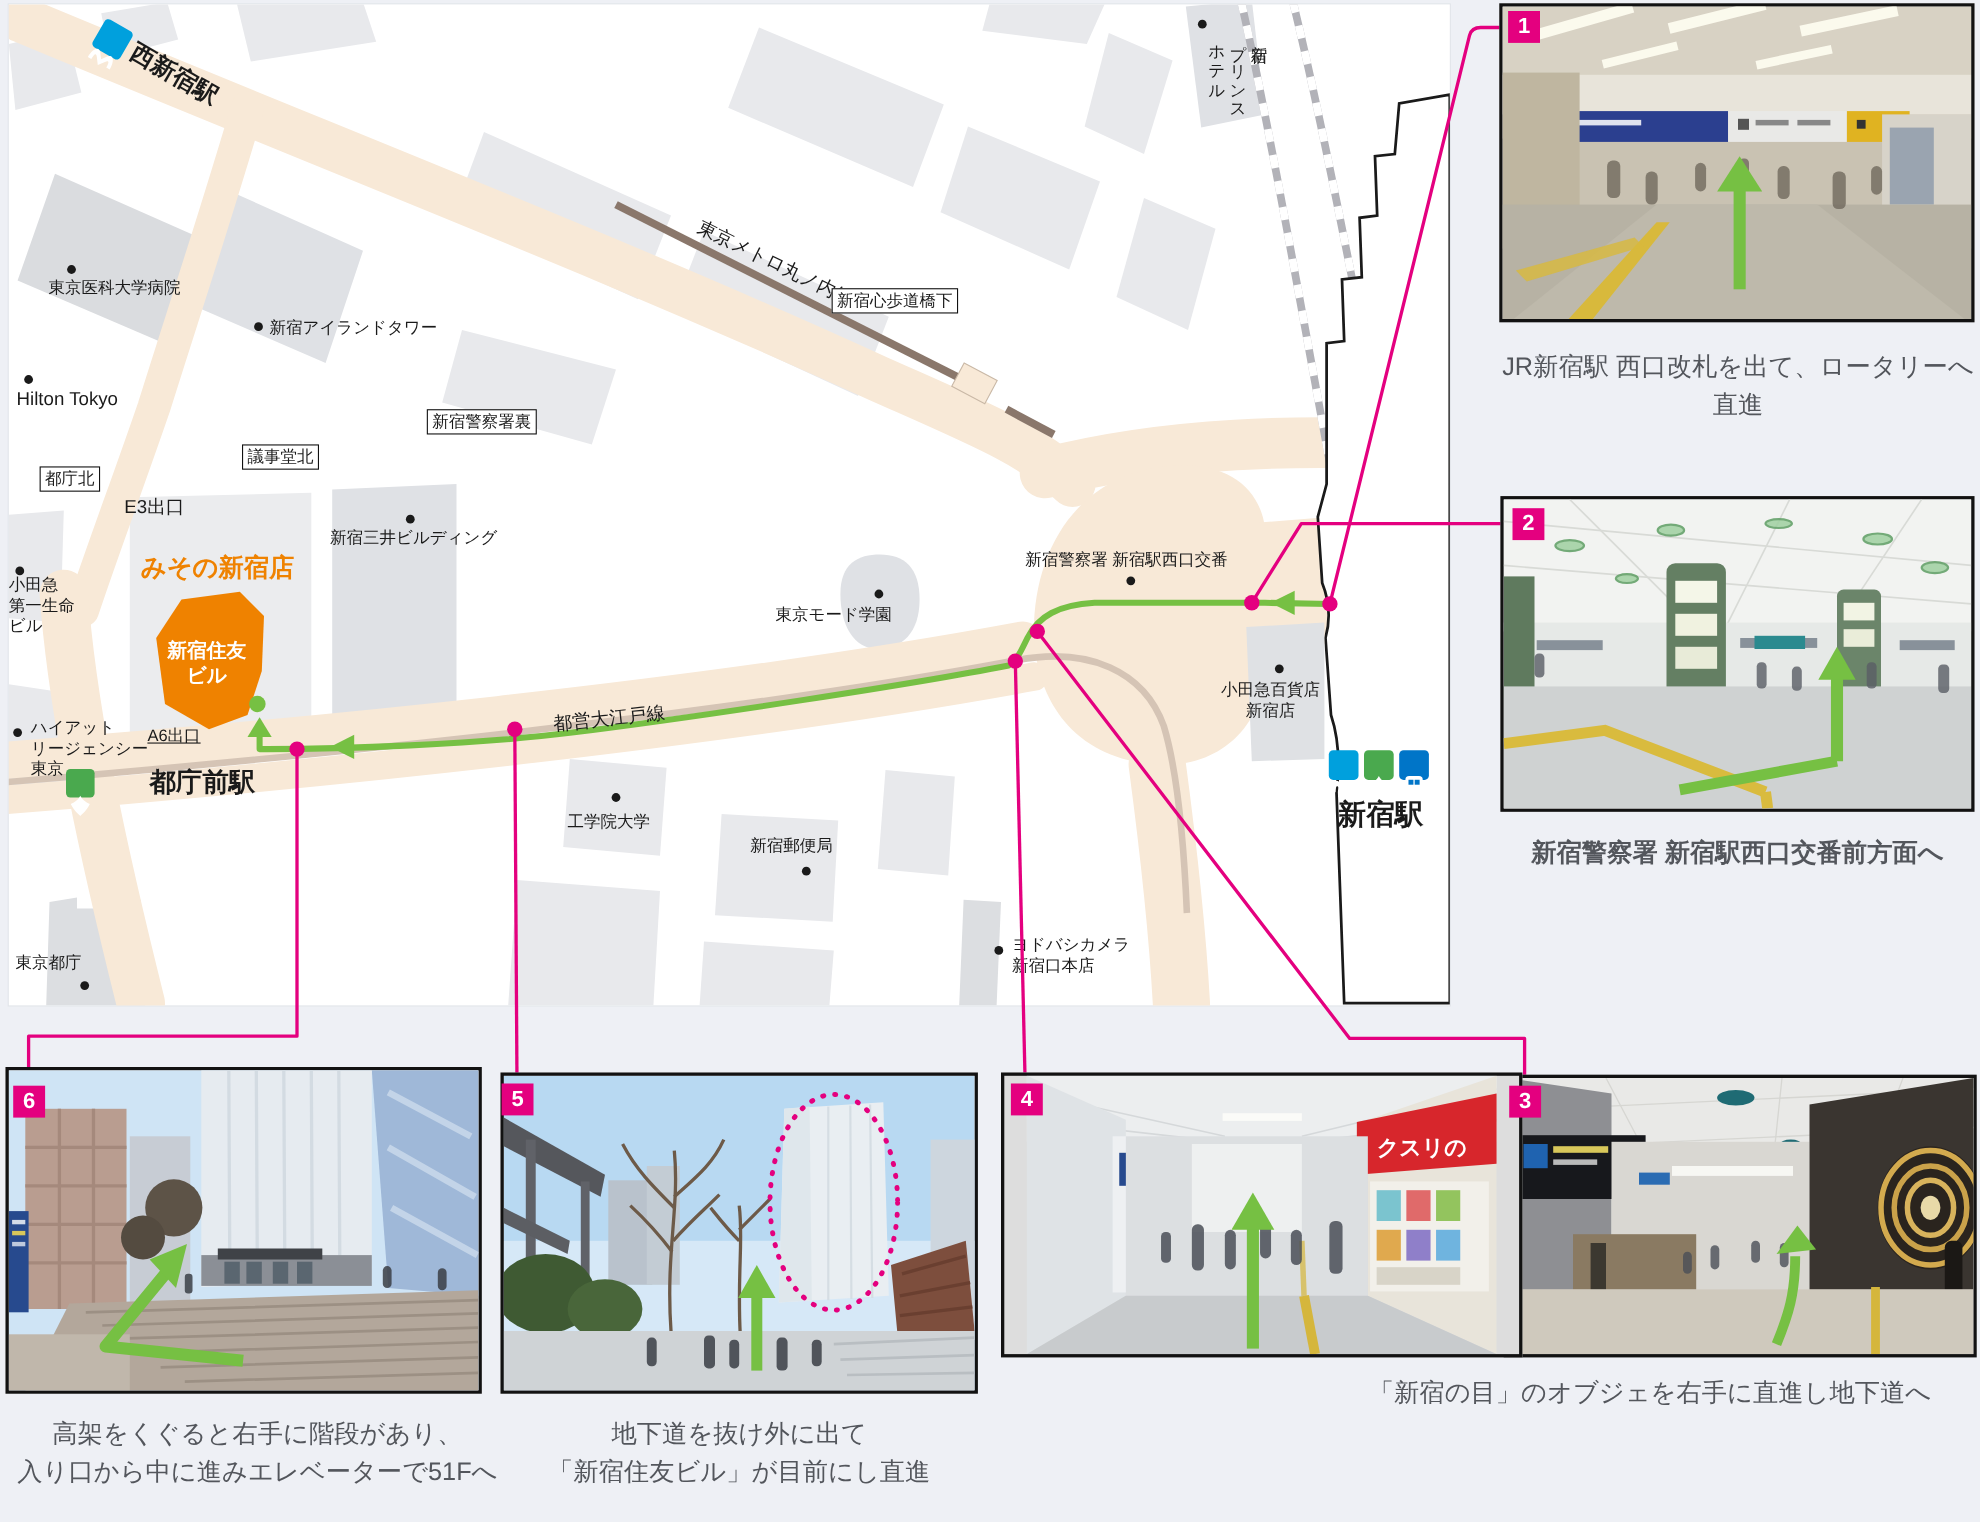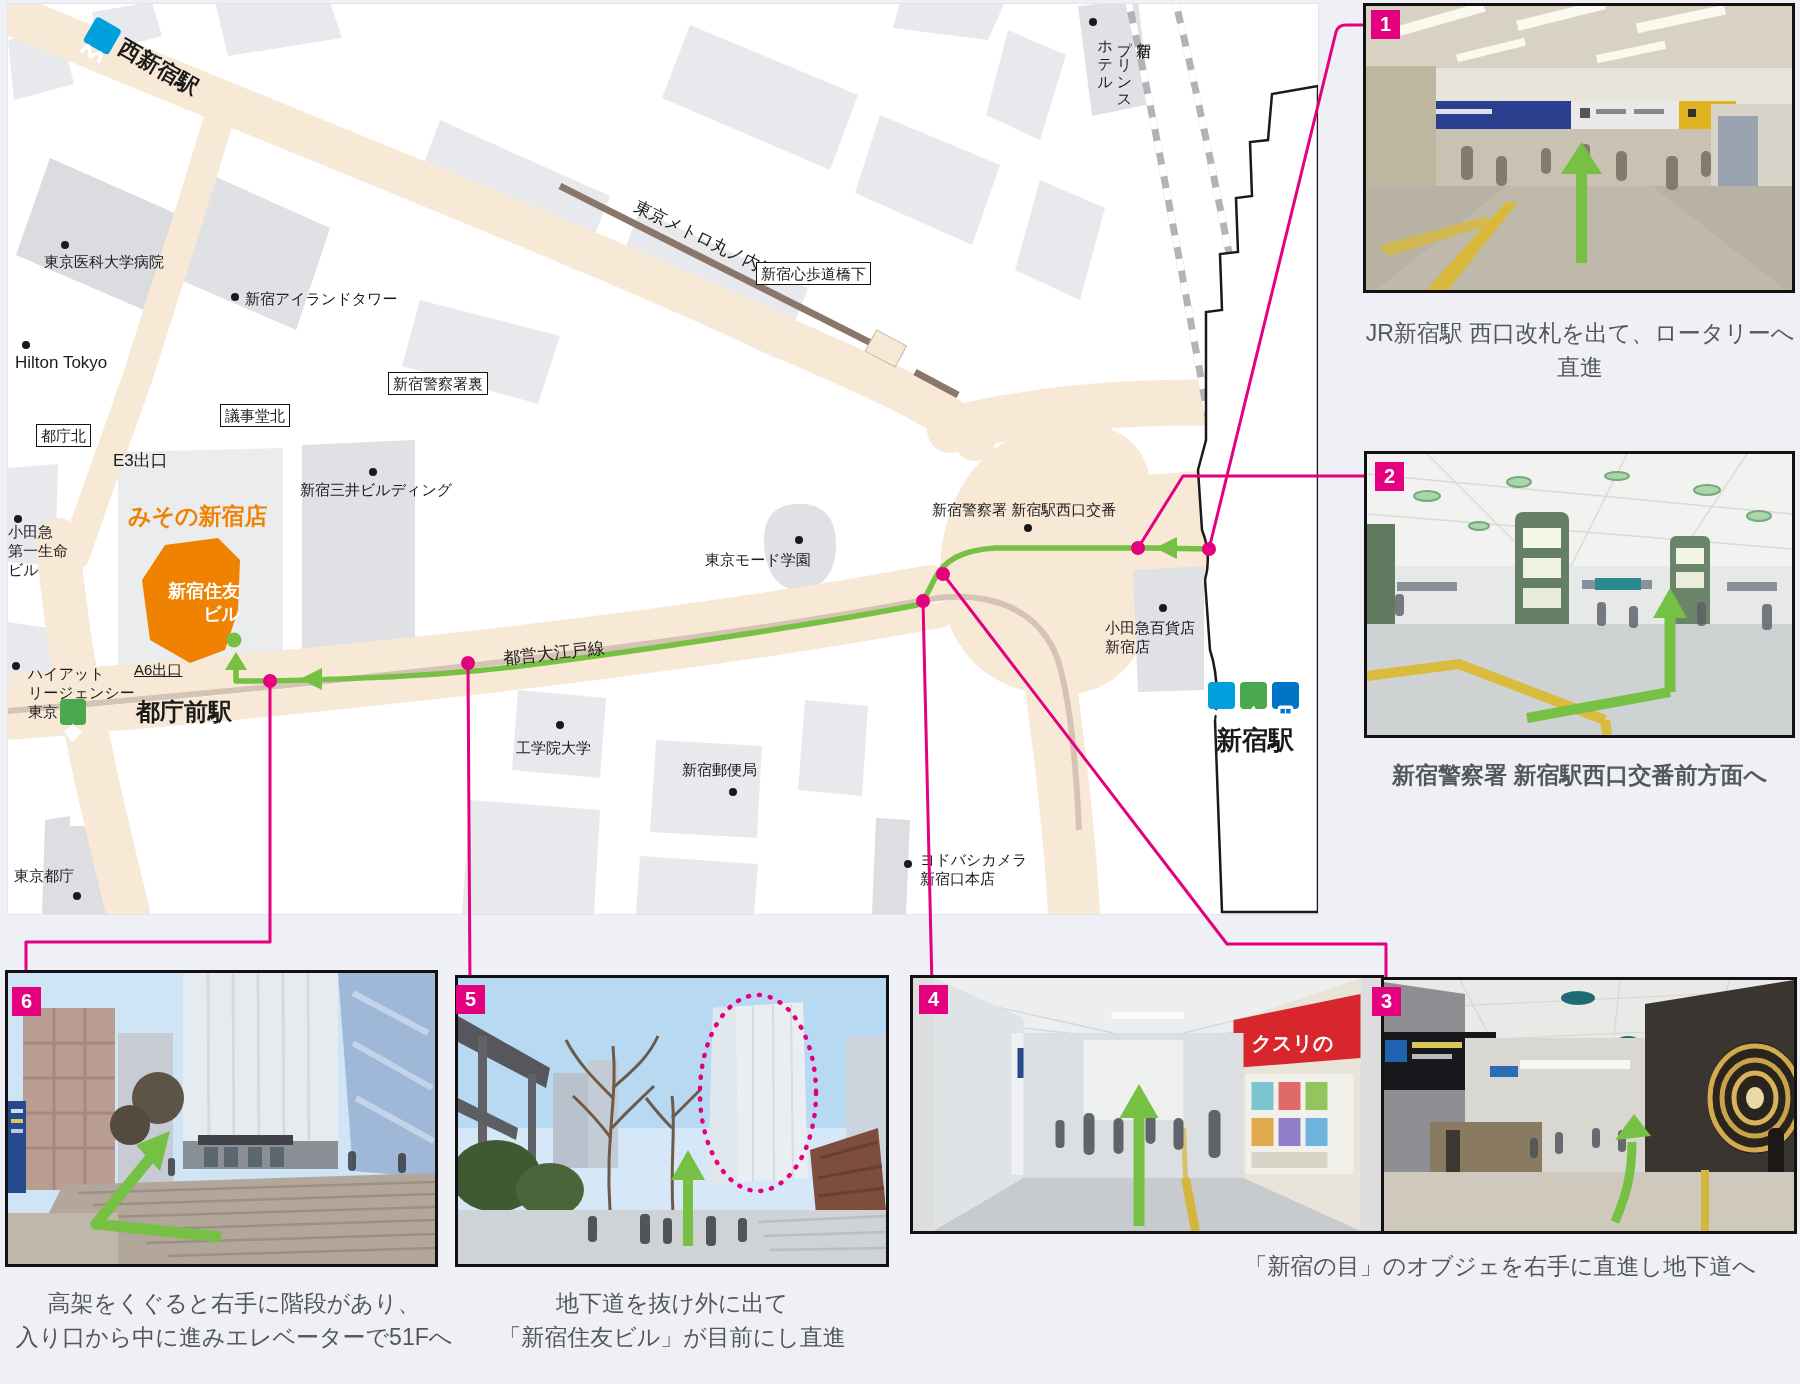--- a/index.html
+++ b/index.html
@@ -5,21 +5,21 @@
   html,body{margin:0;padding:0;}
   body{width:1800px;height:1384px;font-family:"Liberation Sans","DejaVu Sans",sans-serif;}
   .stage{position:relative;width:1800px;height:1384px;background:#eef0f5;overflow:hidden;}
   .map-wrap{position:absolute;left:8px;top:4px;width:1310px;height:910px;background:#fff;box-shadow:0 0 0 1px #e2e5ea;z-index:1;}
   .map-svg{position:absolute;left:0;top:0;z-index:1;}
   .overlay-svg{position:absolute;left:0;top:0;z-index:3;pointer-events:none;}
   .maplabel{position:absolute;z-index:2;color:#1a1a1a;font-size:15px;line-height:1.28;white-space:pre-line;}
   .boxed{background:#fff;border:1.5px solid #111;padding:1px 4px;font-size:15px;white-space:nowrap;}
   .bold{font-weight:bold;}
   .orange{color:#ef8200;font-weight:bold;font-size:23px;white-space:nowrap;}
-  .white{color:#fff;font-weight:bold;text-align:right;font-size:18px;line-height:1.25;}
+  .white{color:#fff;font-weight:bold;text-align:center;font-size:18px;line-height:1.25;}
   .vert{writing-mode:vertical-rl;text-orientation:upright;letter-spacing:1px;}
   .st-name{font-weight:bold;font-size:22px;white-space:nowrap;}
   .icon{display:inline-block;border-radius:4px;}
   .rowflex{display:flex;align-items:center;gap:6px;}
   .photo{position:absolute;border:3px solid #121212;box-sizing:border-box;background:#ddd;z-index:4;}
   .photo svg{display:block;width:100%;height:100%;}
   .badge{position:absolute;width:29px;height:29px;background:#e4007f;color:#fff;font-weight:bold;font-size:20px;display:flex;align-items:center;justify-content:center;z-index:5;}
   .caption{position:absolute;color:#53565c;font-size:23px;text-align:center;line-height:34px;white-space:pre-line;z-index:2;}
 </style>
 </head>
@@ -141,33 +141,33 @@
   <div class="maplabel" style="left:245px;top:289px;">新宿アイランドタワー</div>
   <div class="maplabel" style="left:15px;top:352px;font-size:17px;">Hilton Tokyo</div>
   <div class="maplabel" style="left:300px;top:480px;">新宿三井ビルディング</div>
   <div class="maplabel" style="left:113px;top:450px;font-size:17px;">E3出口</div>
   <div class="maplabel orange" style="left:128px;top:502px;">みその新宿店</div>
   <div class="maplabel white" style="left:136px;top:580px;width:104px;">新宿住友
 ビル</div>
   <div class="maplabel" style="left:8px;top:522px;">小田急
 第一生命
 ビル</div>
-  <div class="maplabel" style="left:28px;top:652px;margin-top:12px;">ハイアット
+  <div class="maplabel" style="left:28px;top:652px;">ハイアット
 リージェンシー
 東京</div>
   <div class="maplabel" style="left:134px;top:660px;font-size:15px;text-decoration:underline;">A6出口</div>
   <div class="maplabel" style="left:14px;top:866px;">東京都庁</div>
   <div class="maplabel" style="left:516px;top:738px;">工学院大学</div>
   <div class="maplabel" style="left:502px;top:648px;transform:rotate(-6deg);transform-origin:left top;font-size:17px;white-space:nowrap;">都営大江戸線</div>
   <div class="maplabel" style="left:705px;top:550px;">東京モード学園</div>
   <div class="maplabel" style="left:682px;top:760px;">新宿郵便局</div>
   <div class="maplabel" style="left:920px;top:850px;">ヨドバシカメラ
 新宿口本店</div>
   <div class="maplabel" style="left:932px;top:500px;white-space:nowrap;">新宿警察署 新宿駅西口交番</div>
-  <div class="maplabel" style="left:1105px;top:618px;width:100px;">小田急百貨店
+  <div class="maplabel" style="left:1105px;top:618px;width:100px;text-align:center;">小田急百貨店
 新宿店</div>
   <div class="maplabel vert" style="left:1096px;top:30px;">新宿
 プリンス
 ホテル</div>
 
   <div class="maplabel rowflex" style="left:60px;top:697px;">
     <span class="icon" style="width:26px;height:26px;background:#4aa94e;">
       <svg viewBox="0 0 24 24" width="26" height="26">
           <path fill="#fff" d="M12,4 C14,8 18,10 20,11 C17,17 14,19 12,21 C10,19 7,17 4,11 C6,10 10,8 12,4 Z"></path>
         </svg>

